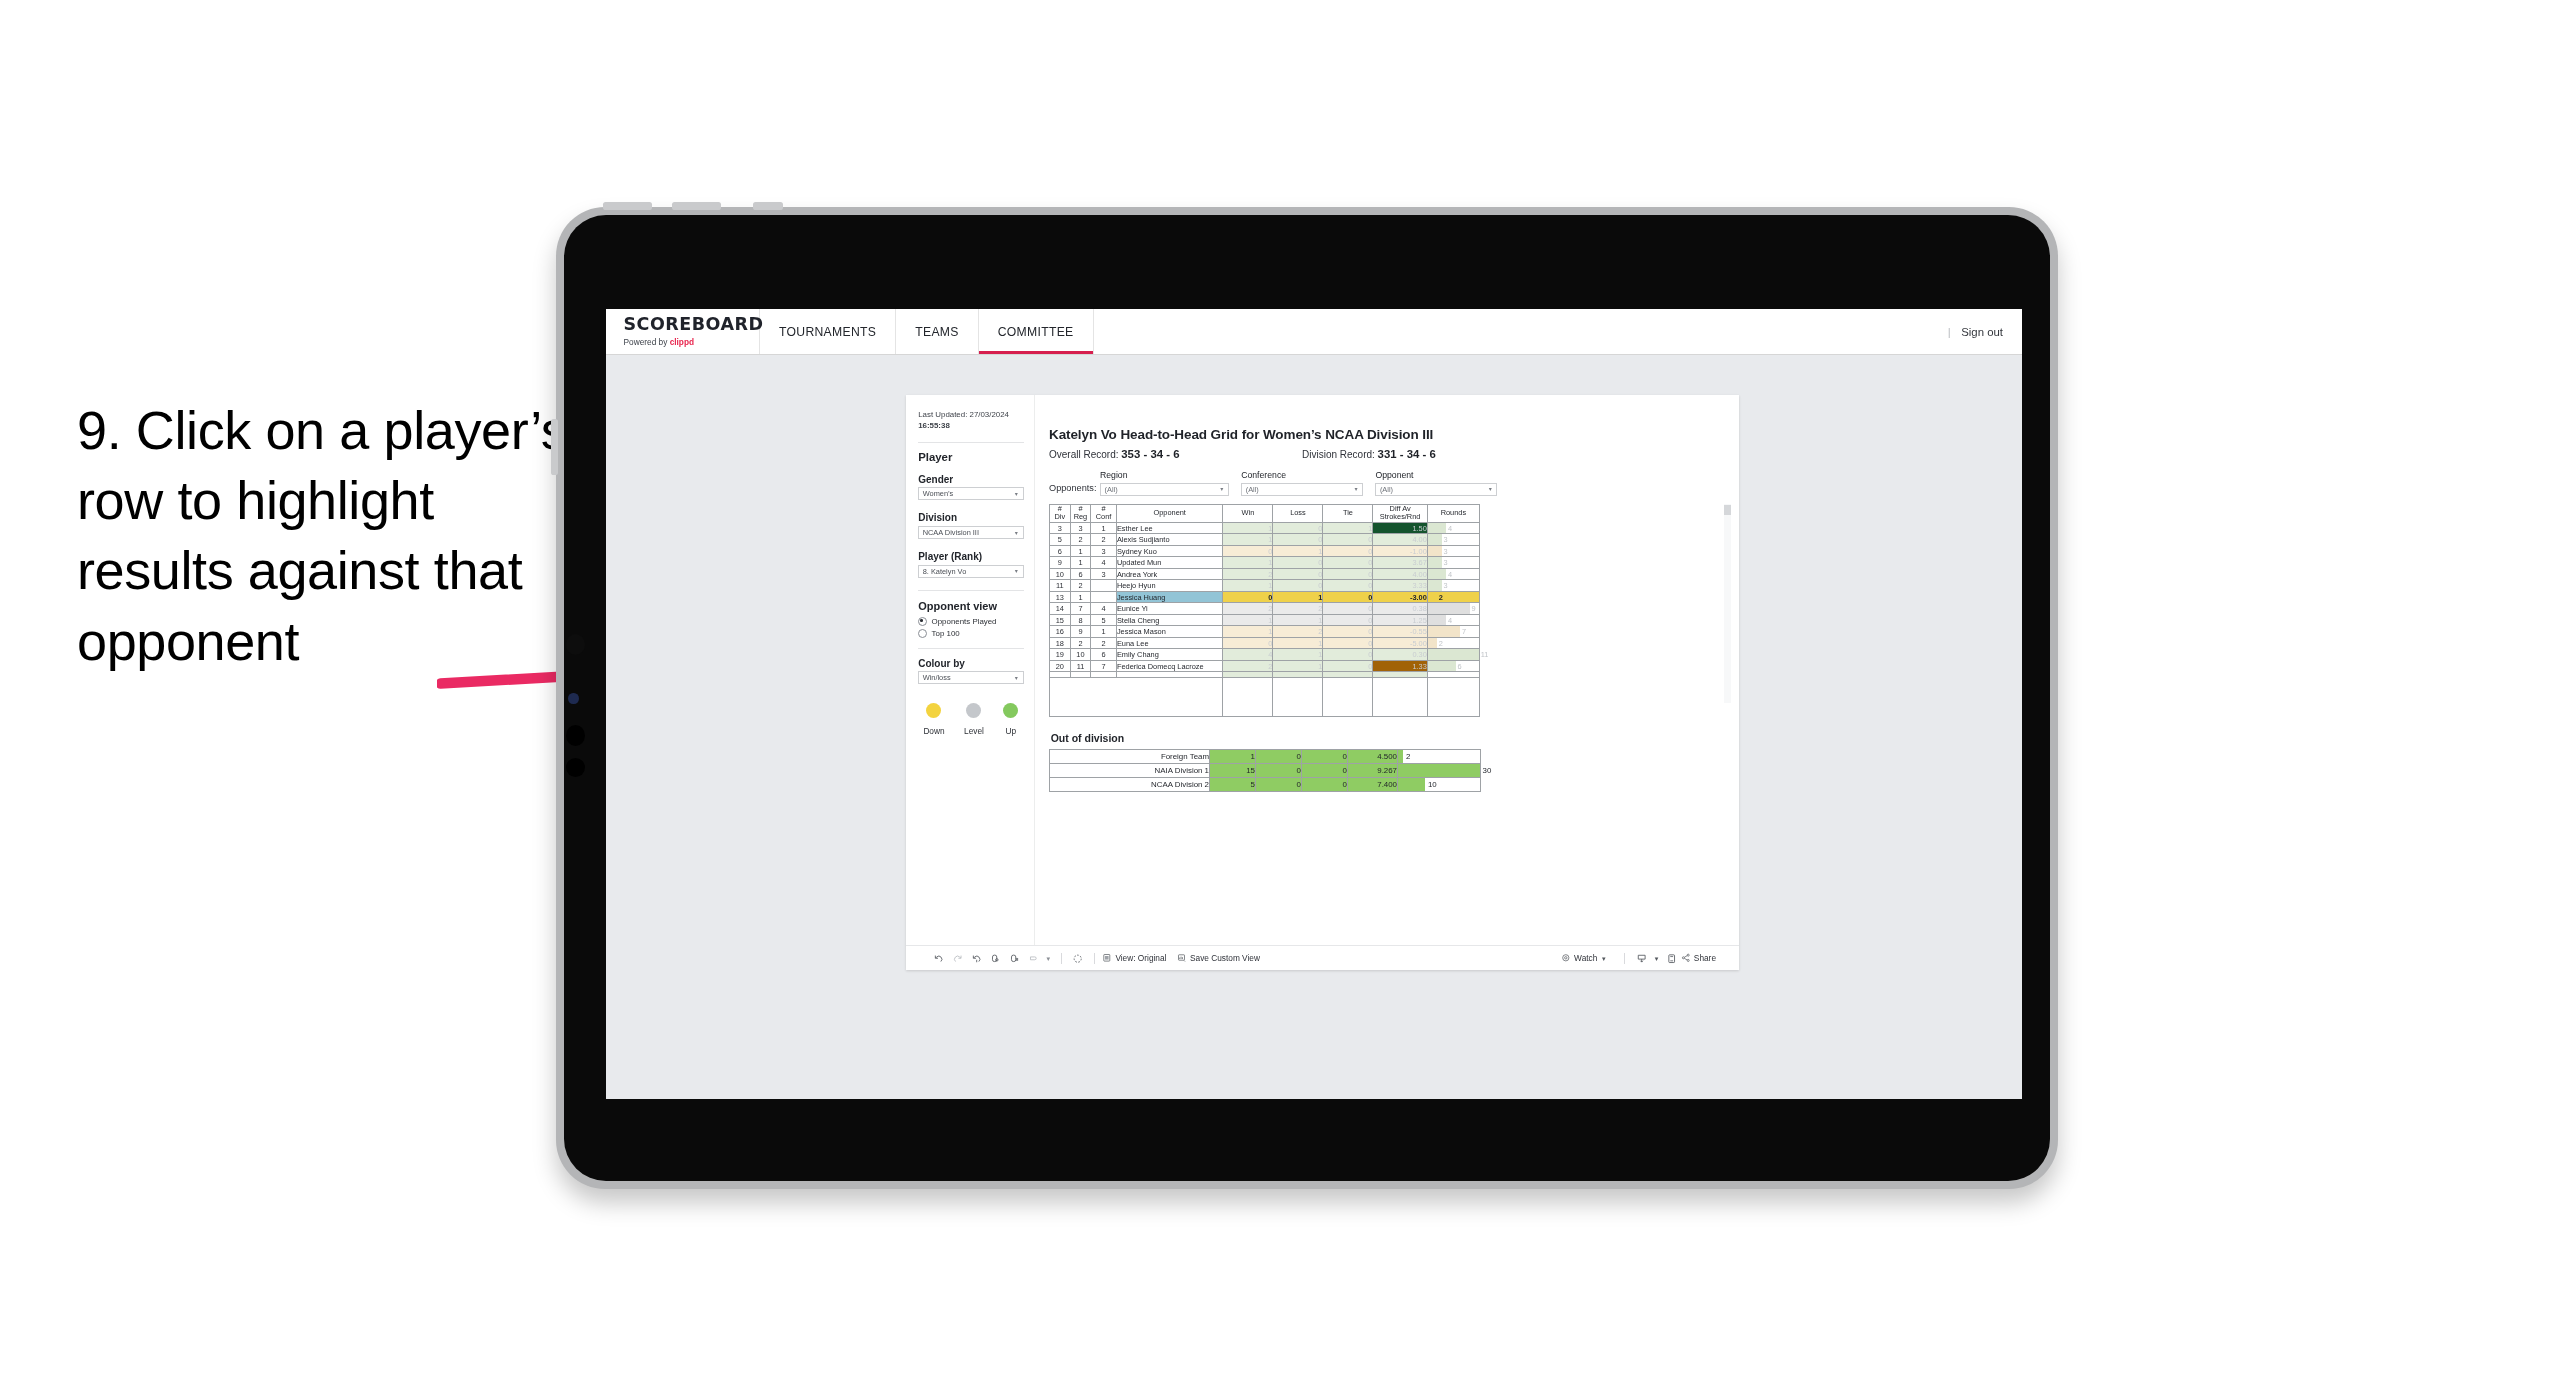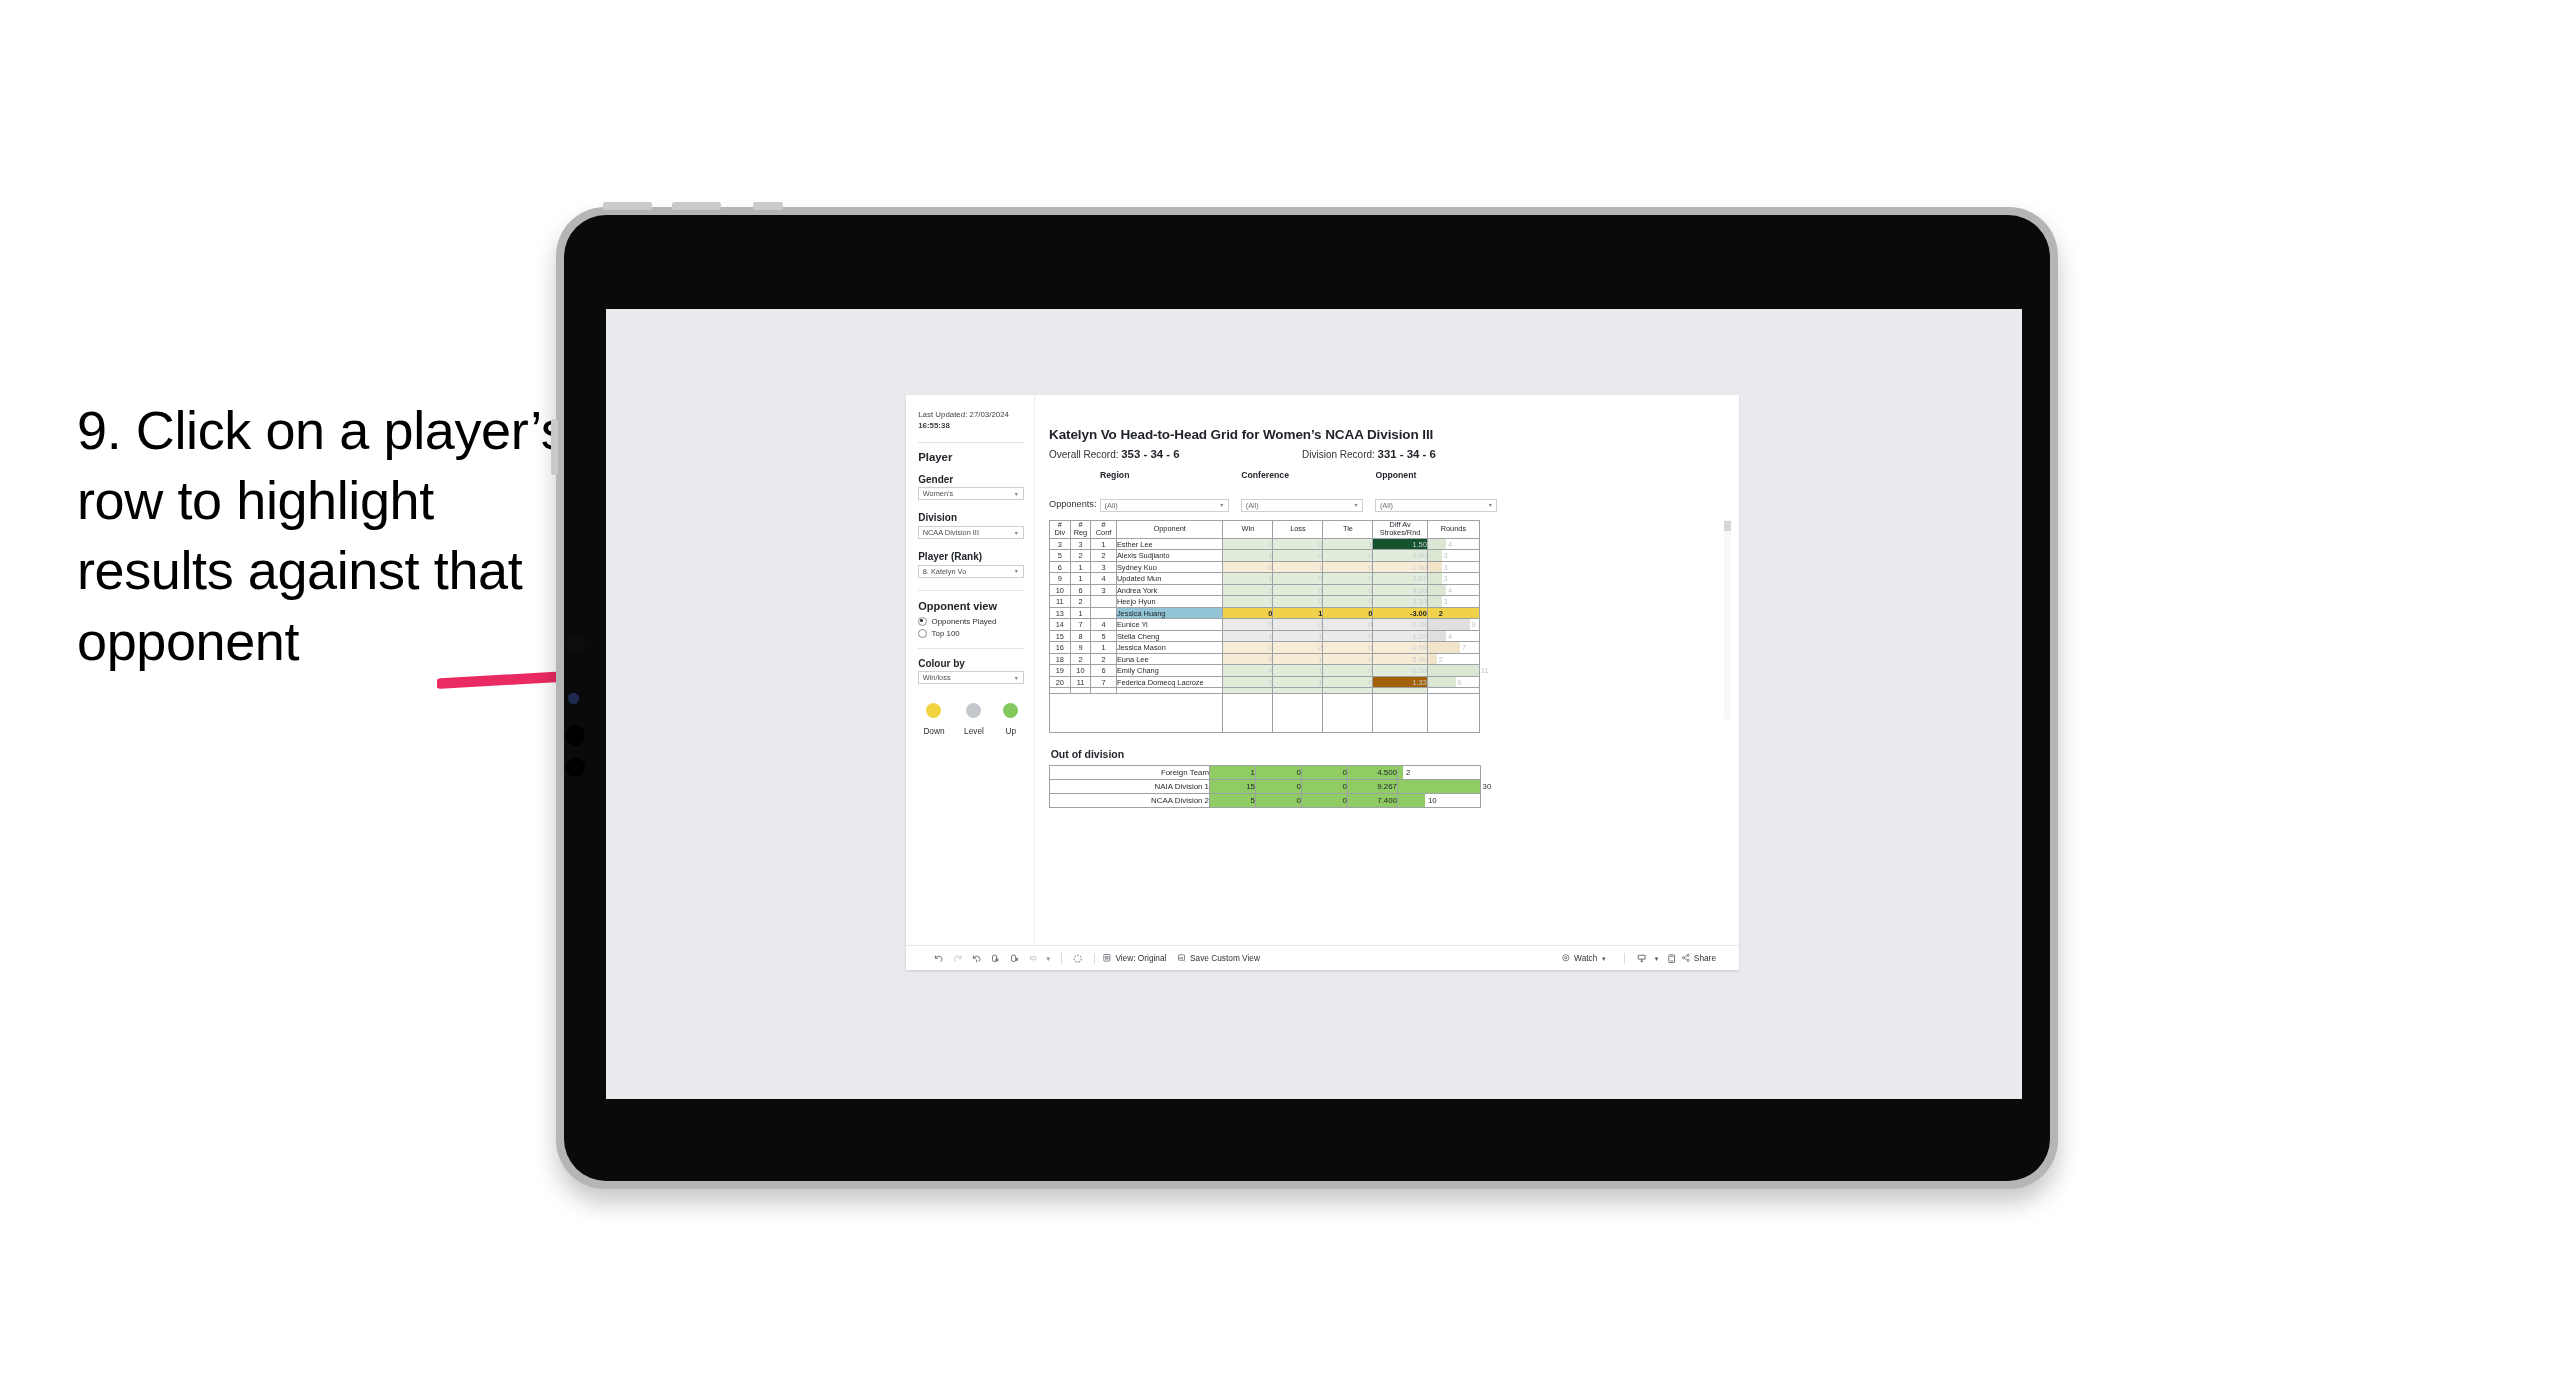--- a/index.html
+++ b/index.html
@@ -103,21 +103,21 @@
 
   
   #main{flex:1;padding:12.2px 15.7px 0 14px;box-sizing:border-box;min-width:0;position:relative;}
   #viz-title{font-size:13.5px;font-weight:bold;color:#1f2228;letter-spacing:-0.1px;margin-top:20px;}
   #records{display:flex;margin-top:6.1px;font-size:10px;color:#2f3239;}
   #rec-overall{width:253px;}
   .rec-v{font-weight:bold;font-size:11.4px;color:#1f2228;}
   #opp-filters{display:flex;align-items:flex-end;margin-top:9.6px;gap:0;}
   #opp-label{font-size:9.2px;color:#2f3239;padding-bottom:2.6px;width:51px;flex:none;}
   .filt{margin-right:12.2px;}
-  .filt-lbl{font-size:8.7px;font-weight:bold;color:#22252b;margin-bottom:19px;}
+  .filt-lbl{font-size:8.7px;font-weight:normal;color:#22252b;margin-bottom:3px;}
   .filt-sel{height:13px;border:0.9px solid #cdcfd2;background:#fff;font-size:7.4px;
             color:#6d7178;display:flex;align-items:center;padding:0 3.5px;
             justify-content:space-between;box-sizing:border-box;cursor:pointer;}
   #f-region .filt-sel{width:129px;}
   #f-conf .filt-sel{width:122px;}
   #f-opp .filt-sel{width:122px;}
 
   
   #grid-wrap{margin-top:7.9px;position:relative;}
   table.grid{border-collapse:collapse;table-layout:fixed;width:431px;}
@@ -179,20 +179,35 @@
 <div class="bezel-btn" id="btn-b"></div>
 <div class="bezel-btn" id="btn-c"></div>
 <div id="vol-left"></div>
 <div class="lens" id="lens1"></div>
 <div class="lens" id="lens2"></div>
 <div class="lens" id="lens3"></div>
 <div class="lens" id="lens4"></div>
 
 <div id="screen">
 
+  <div id="topnav">
+    <div id="brand">
+      <div id="brand-title">SCOREBOARD</div>
+      <div id="brand-sub">
+        <span>Powered by </span><span class="pk">clippd</span>
+      </div>
+    </div>
+    <div class="topnav-item">TOURNAMENTS</div>
+    <div class="topnav-item">TEAMS</div>
+    <div class="topnav-item active">COMMITTEE</div>
+    <div id="topnav-right">
+      <span id="topnav-sep">|</span>
+      <span>Sign out</span>
+    </div>
+  </div>
 
 
   <div id="viz">
     <div id="viz-body">
 
       <div id="sidebar">
         <div id="last-updated">
           <span>Last Updated: 27/03/2024</span><br>
           <b>16:55:38</b>
         </div>

